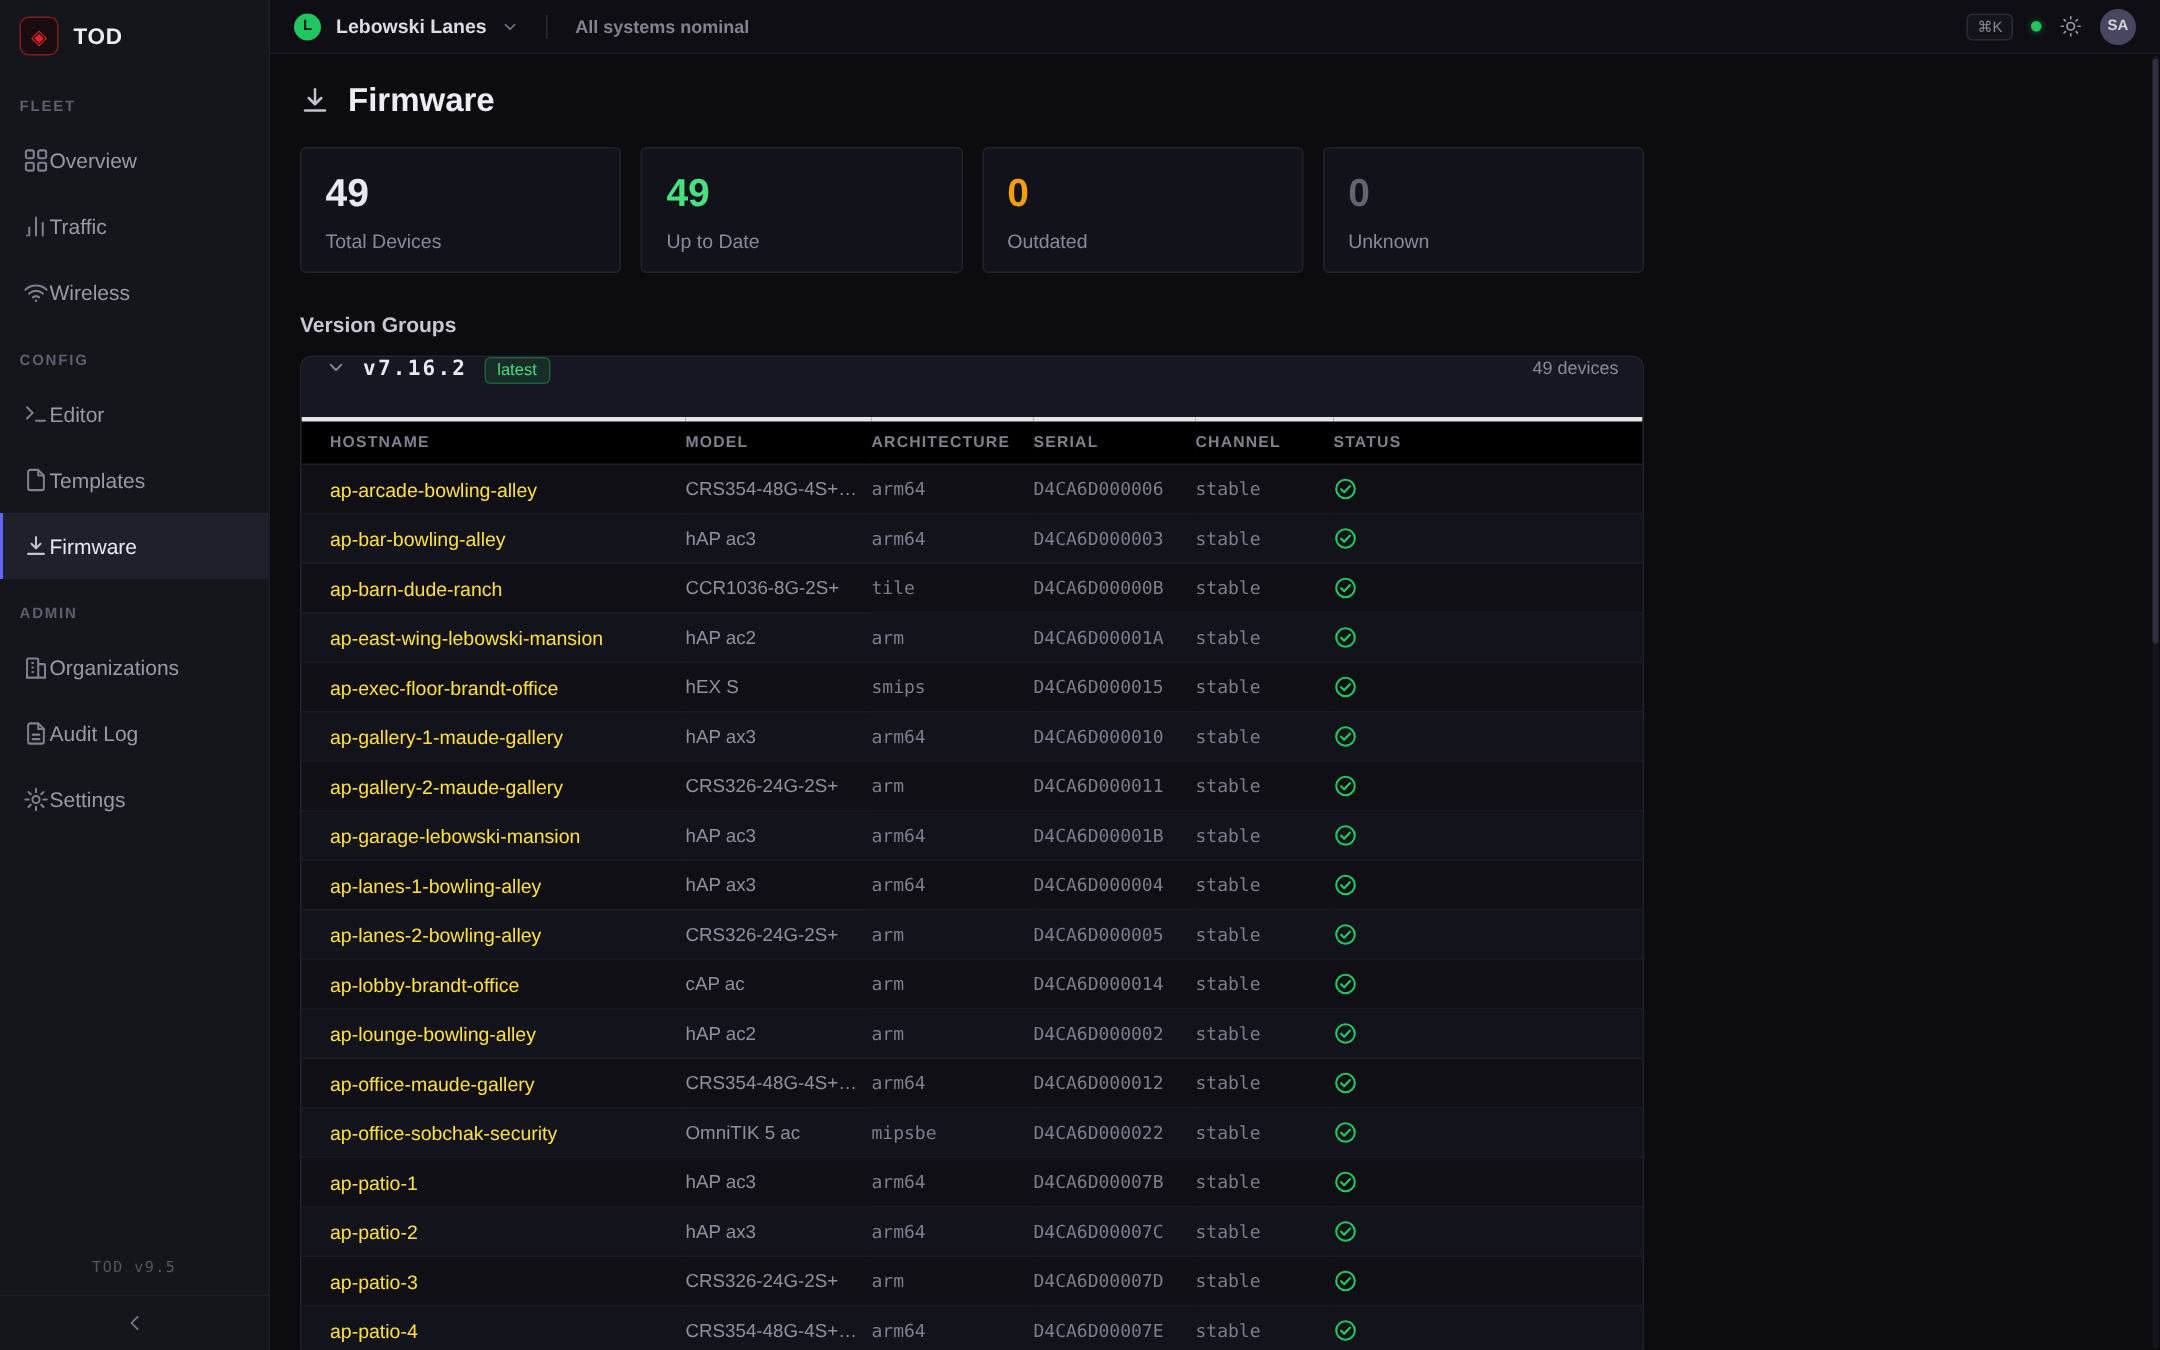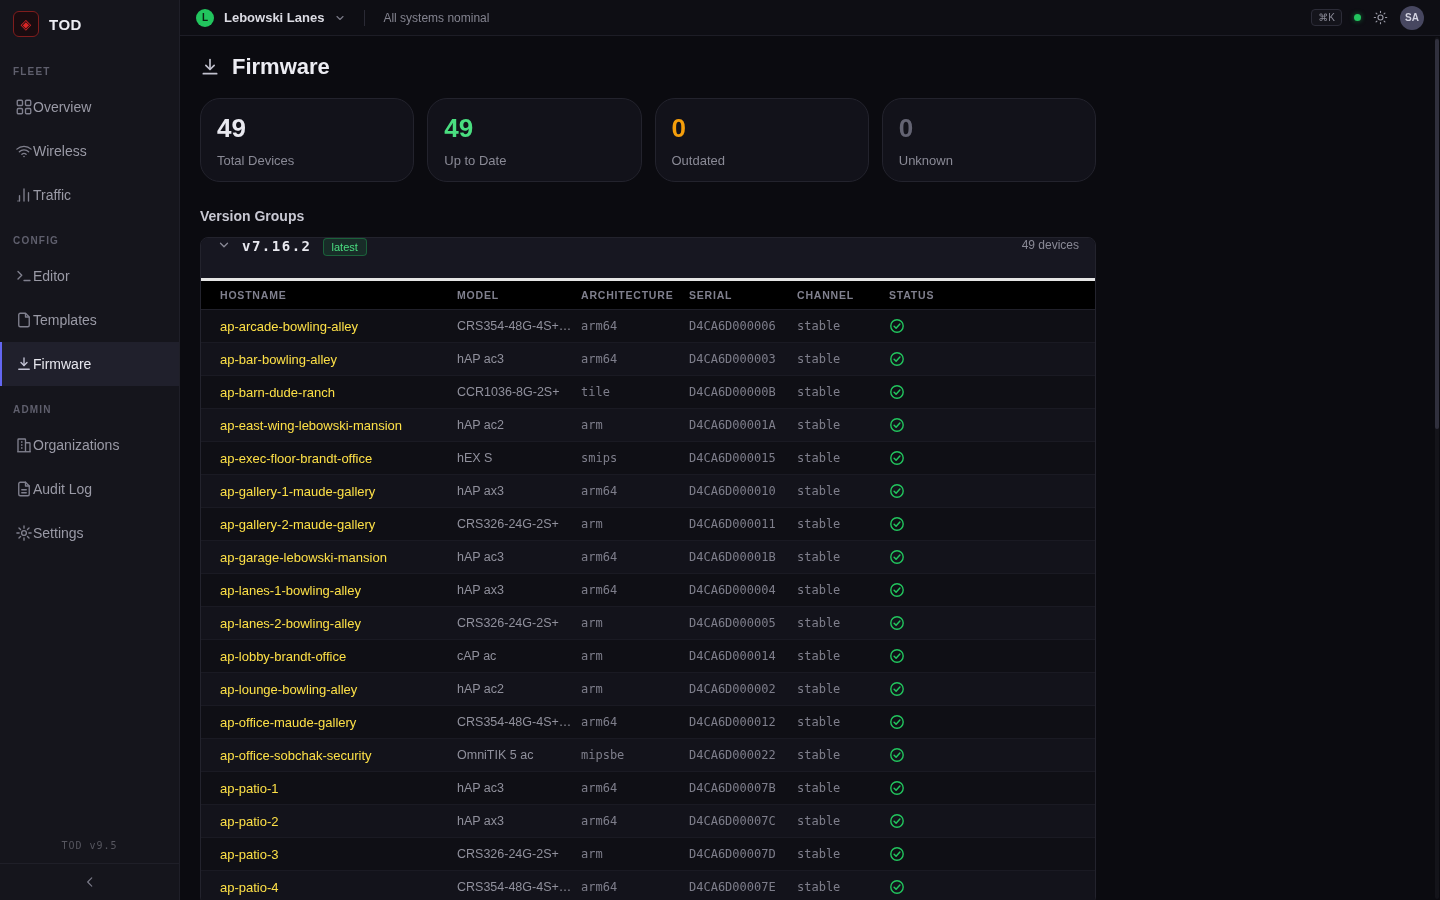--- a/index.html
+++ b/index.html
@@ -57,21 +57,21 @@
   }
   .org-avatar {
     width:18px; height:18px; border-radius:50%; background:#22c55e;
     color:#0b2212; font-size:10px; font-weight:700;
     display:flex; align-items:center; justify-content:center;
   }
   .org-name { font-size:13px; color:#dcdce4; font-weight:600; }
   .chev { color:#7a7a88; display:flex; }
   .chev svg { width:12px; height:12px; }
   .topbar-divider { width:1px; height:16px; background:#2a2a35; margin:0 8px; }
-  .system-status { font-size:12px; color:#83838f; }
+  .system-status { font-size:12px; color:#83838f;font-weight:bold; }
   .topbar-right { margin-left:auto; display:flex; align-items:center; gap:12px; }
   .kbd-badge {
     font-size:10px; color:#8a8a96; border:1px solid #2c2c38; border-radius:4px;
     padding:2px 6px; background:#14141b;
   }
   .status-dot { width:7px; height:7px; border-radius:50%; background:#22c55e; box-shadow:0 0 5px #22c55e88; }
   .theme-toggle { color:#9a9aa6; display:flex; cursor:pointer; }
   .theme-toggle svg { width:15px; height:15px; }
   .user-avatar {
     width:24px; height:24px; border-radius:50%; background:#474760;
@@ -80,21 +80,21 @@
   }
 
   .content { padding:18px 20px 0 20px; flex:1; overflow:hidden; }
   .page-title-row { display:flex; align-items:center; gap:12px; margin-bottom:18px; }
   .page-title-icon { color:#c2c2ce; display:flex; }
   .page-title-icon svg { width:20px; height:20px; }
   .page-title { font-size:22px; font-weight:700; color:#ececf2; }
 
   .stats-row { display:flex; gap:13px; margin-bottom:26px; max-width:896px; }
   .stat-card {
-    flex:1; background:#12121a; border:1px solid #23232d; border-radius:20px;
+    flex:1; background:#12121a; border:1px solid #23232d; border-radius:4px;
     padding:16px 16px 14px 16px; height:84px;
   }
   .stat-value { font-size:26px; font-weight:700; line-height:1; margin-bottom:12px; }
   .stat-label { font-size:13px; color:#8a8a96; }
 
   .section-title { font-size:14px; color:#c8c8d2; margin-bottom:13px; font-weight:700; }
 
   .group-panel {
     width:896px; background:#12121a; border:1px solid #23232d; border-radius:8px;
     overflow:hidden;
@@ -158,38 +158,38 @@
           <rect x="14" y="3" width="7" height="7" rx="1.5"></rect>
           <rect x="3" y="14" width="7" height="7" rx="1.5"></rect>
           <rect x="14" y="14" width="7" height="7" rx="1.5"></rect>
         </svg>
     </span>
     <span class="nav-label">Overview</span>
   </div>
   <div class="nav-item">
     <span class="nav-icon">
       <svg viewBox="0 0 24 24" fill="none" stroke="currentColor" stroke-width="1.8" stroke-linecap="round">
+          <path d="M4 20V20.01"></path>
+          <path d="M6 20v-7"></path>
+          <path d="M12 20V4"></path>
+          <path d="M18 20v-11"></path>
+        </svg>
+    </span>
+    <span class="nav-label">Traffic</span>
+  </div>
+  <div class="nav-item">
+    <span class="nav-icon">
+      <svg viewBox="0 0 24 24" fill="none" stroke="currentColor" stroke-width="1.8" stroke-linecap="round">
           <path d="M2.5 9.5a14 14 0 0 1 19 0"></path>
           <path d="M5.8 13a9 9 0 0 1 12.4 0"></path>
           <path d="M9.2 16.3a4.5 4.5 0 0 1 5.6 0"></path>
           <circle cx="12" cy="19.3" r="1.1" fill="currentColor" stroke="none"></circle>
         </svg>
     </span>
     <span class="nav-label">Wireless</span>
-  </div>
-  <div class="nav-item">
-    <span class="nav-icon">
-      <svg viewBox="0 0 24 24" fill="none" stroke="currentColor" stroke-width="1.8" stroke-linecap="round">
-          <path d="M4 20V20.01"></path>
-          <path d="M6 20v-7"></path>
-          <path d="M12 20V4"></path>
-          <path d="M18 20v-11"></path>
-        </svg>
-    </span>
-    <span class="nav-label">Traffic</span>
   </div>
 
   <div class="nav-section-label">CONFIG</div>
 
   <div class="nav-item">
     <span class="nav-icon">
       <svg viewBox="0 0 24 24" fill="none" stroke="currentColor" stroke-width="1.8" stroke-linecap="round" stroke-linejoin="round">
           <path d="M4 6l5 5-5 5"></path>
           <path d="M12 18h8"></path>
         </svg>

